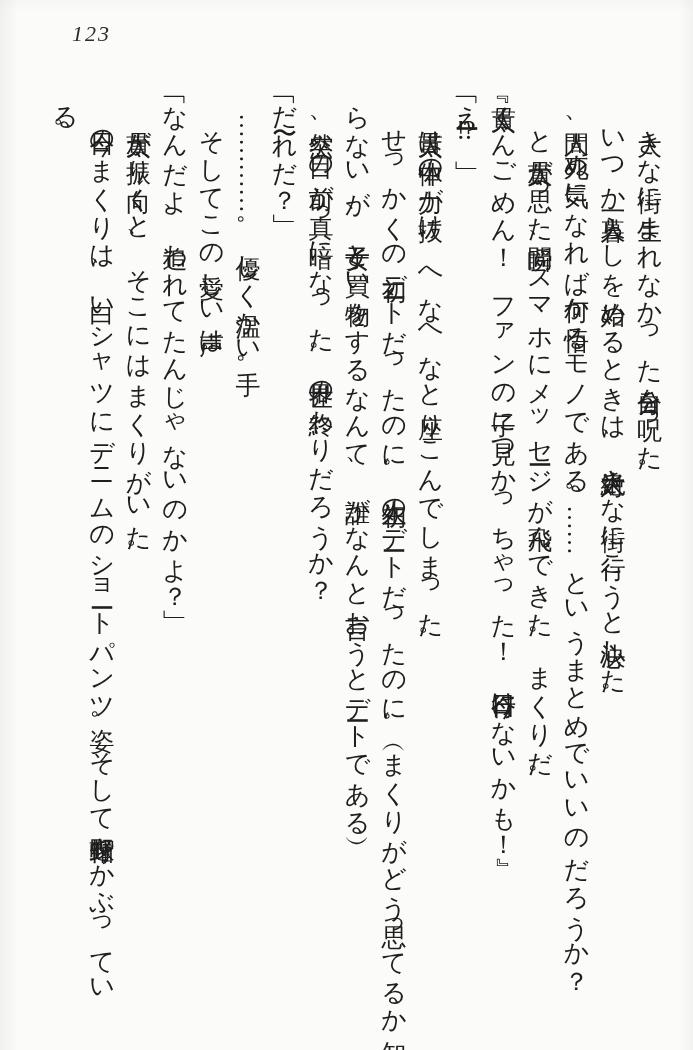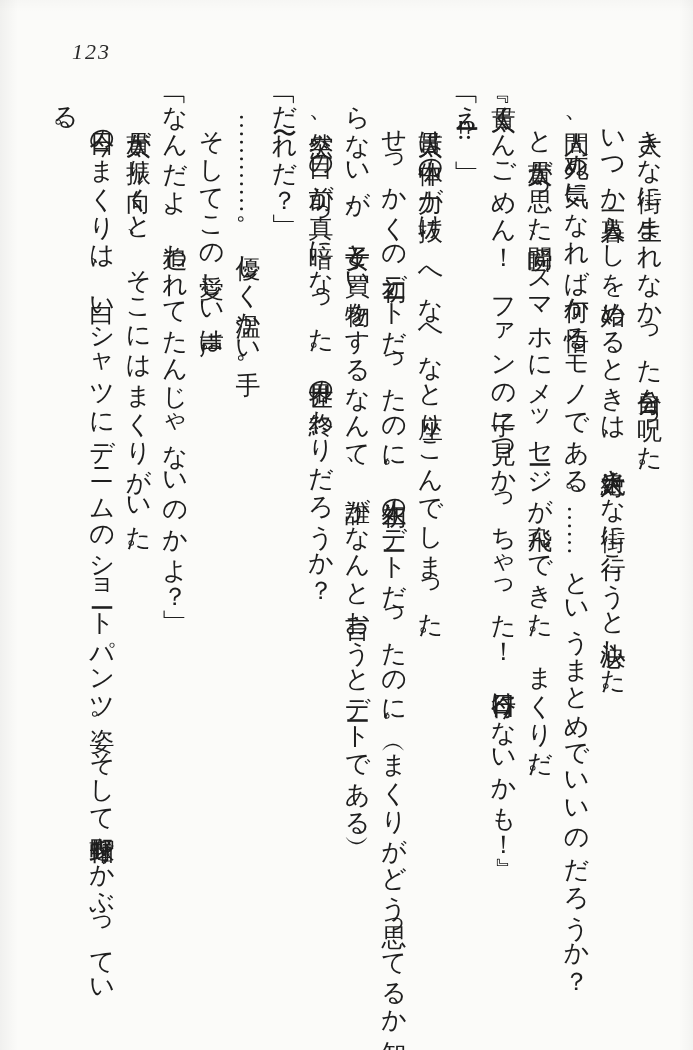--- a/index.html
+++ b/index.html
@@ -19,21 +19,21 @@
     position: absolute;
     inset: 0;
     background:
       linear-gradient(to right, rgba(0,0,0,0.045), rgba(0,0,0,0) 18px),
       linear-gradient(to left, rgba(0,0,0,0.03), rgba(0,0,0,0) 14px),
       linear-gradient(to bottom, rgba(0,0,0,0.02), rgba(0,0,0,0) 12px);
     pointer-events: none;
   }
   .page-number {
     position: absolute;
-    top: 39px;
+    top: 21px;
     left: 72px;
     font-size: 22px;
     font-style: italic;
     letter-spacing: 2px;
     color: #2a2a2a;
   }
   .text-area {
     position: absolute;
     top: 88px;
     right: 26px;

